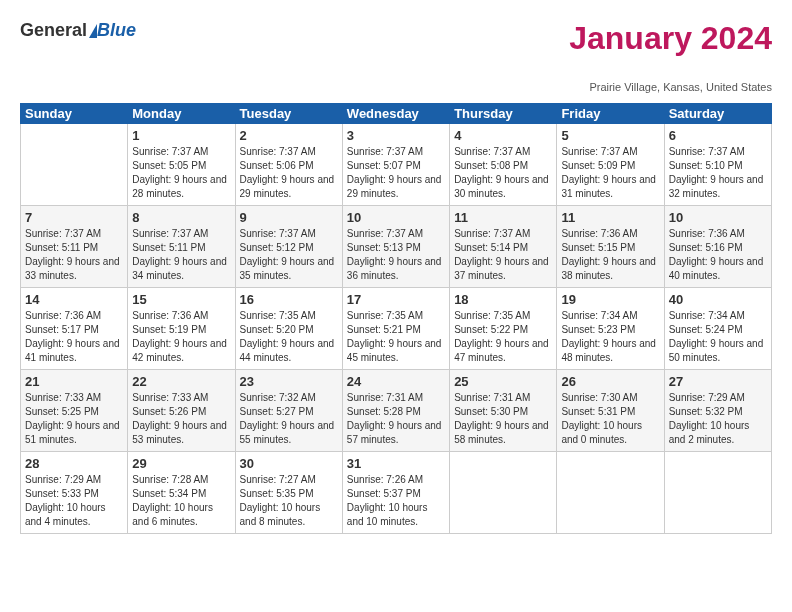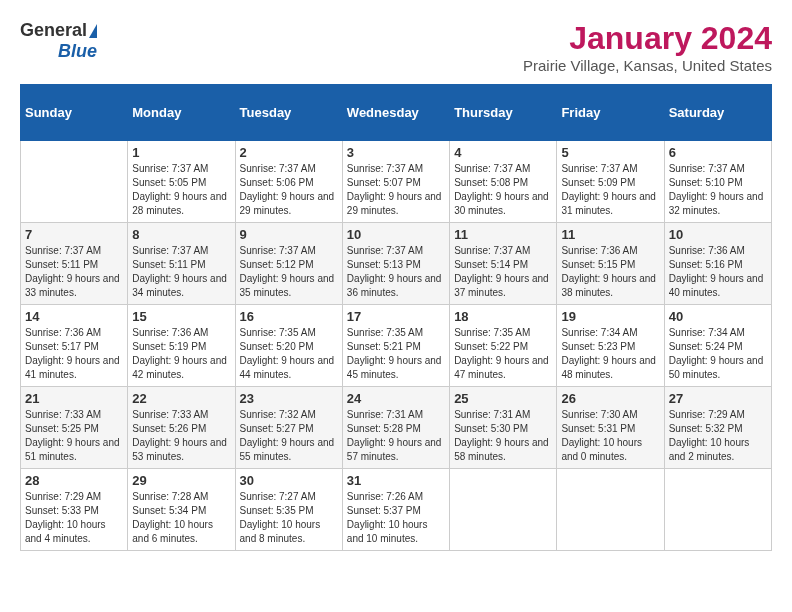--- a/index.html
+++ b/index.html
@@ -11,22 +11,22 @@
       padding: 20px;
     }
     .header-area {
       display: flex;
       justify-content: space-between;
       align-items: flex-start;
       margin-bottom: 10px;
     }
     .logo {
       display: flex;
-      flex-direction: column;
-      align-items: flex-end;
+      flex-direction: row;
+      align-items: center;
     }
     .logo-general {
       font-size: 18px;
       font-weight: bold;
       color: #333;
     }
     .logo-blue {
       font-size: 18px;
       font-weight: bold;
       color: #1a5fa8;
@@ -46,32 +46,33 @@
     }
     .title-area {
       text-align: right;
     }
     .month-title {
       font-size: 32px;
       font-weight: bold;
       color: #be185d;
     }
     .location-title {
-      font-size: 15px;
+      font-size: 11px;
       color: #555;
+      margin-top: 24px;
     }
     .calendar-table {
       width: 100%;
       border-collapse: collapse;
       font-size: 11px;
     }
     .calendar-table th {
       background-color: #1a5fa8;
       color: #fff;
-      padding: 20px 4px;
+      padding: 2px 4px;
       text-align: left;
       font-size: 13px;
       font-weight: bold;
       border: 1px solid #1a5fa8;
     }
     .calendar-table td {
       vertical-align: top;
       border: 1px solid #ccc;
       padding: 4px;
       width: 107px;

